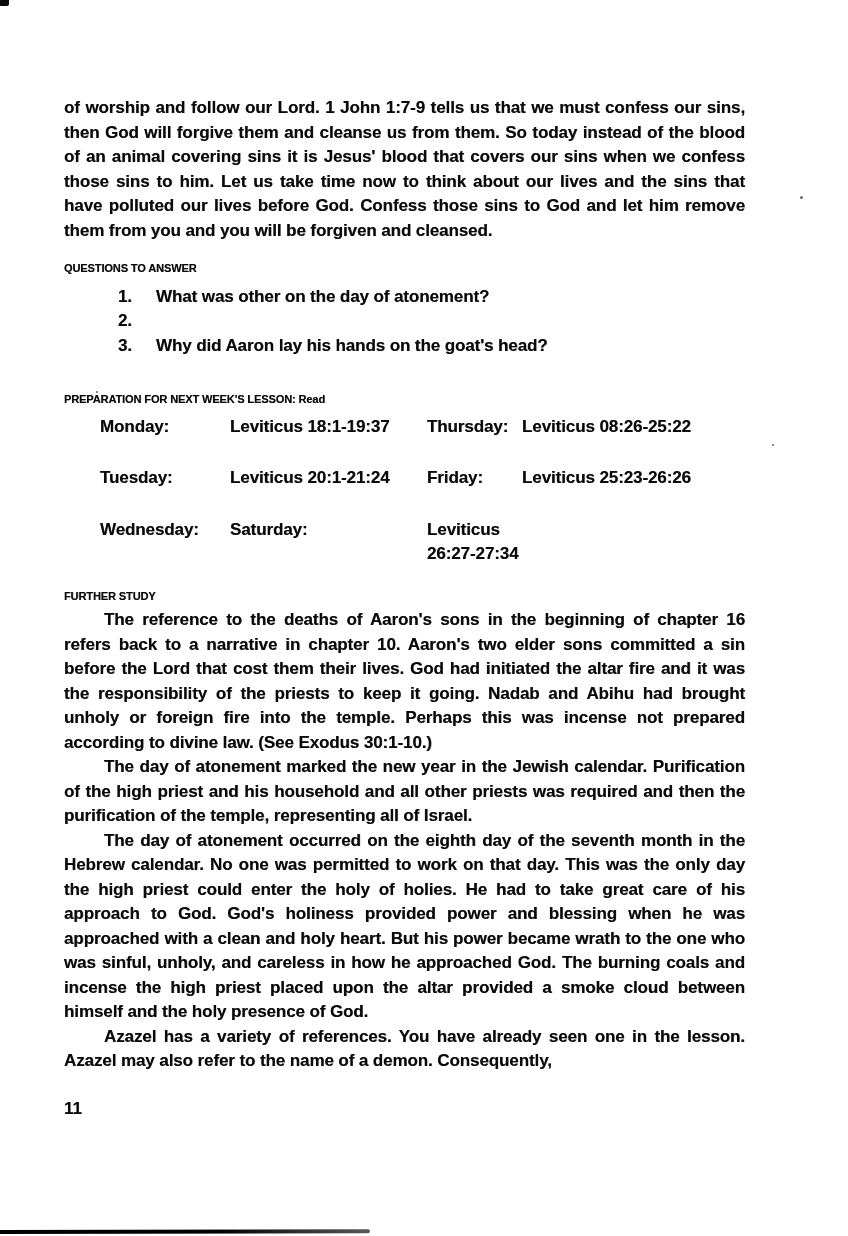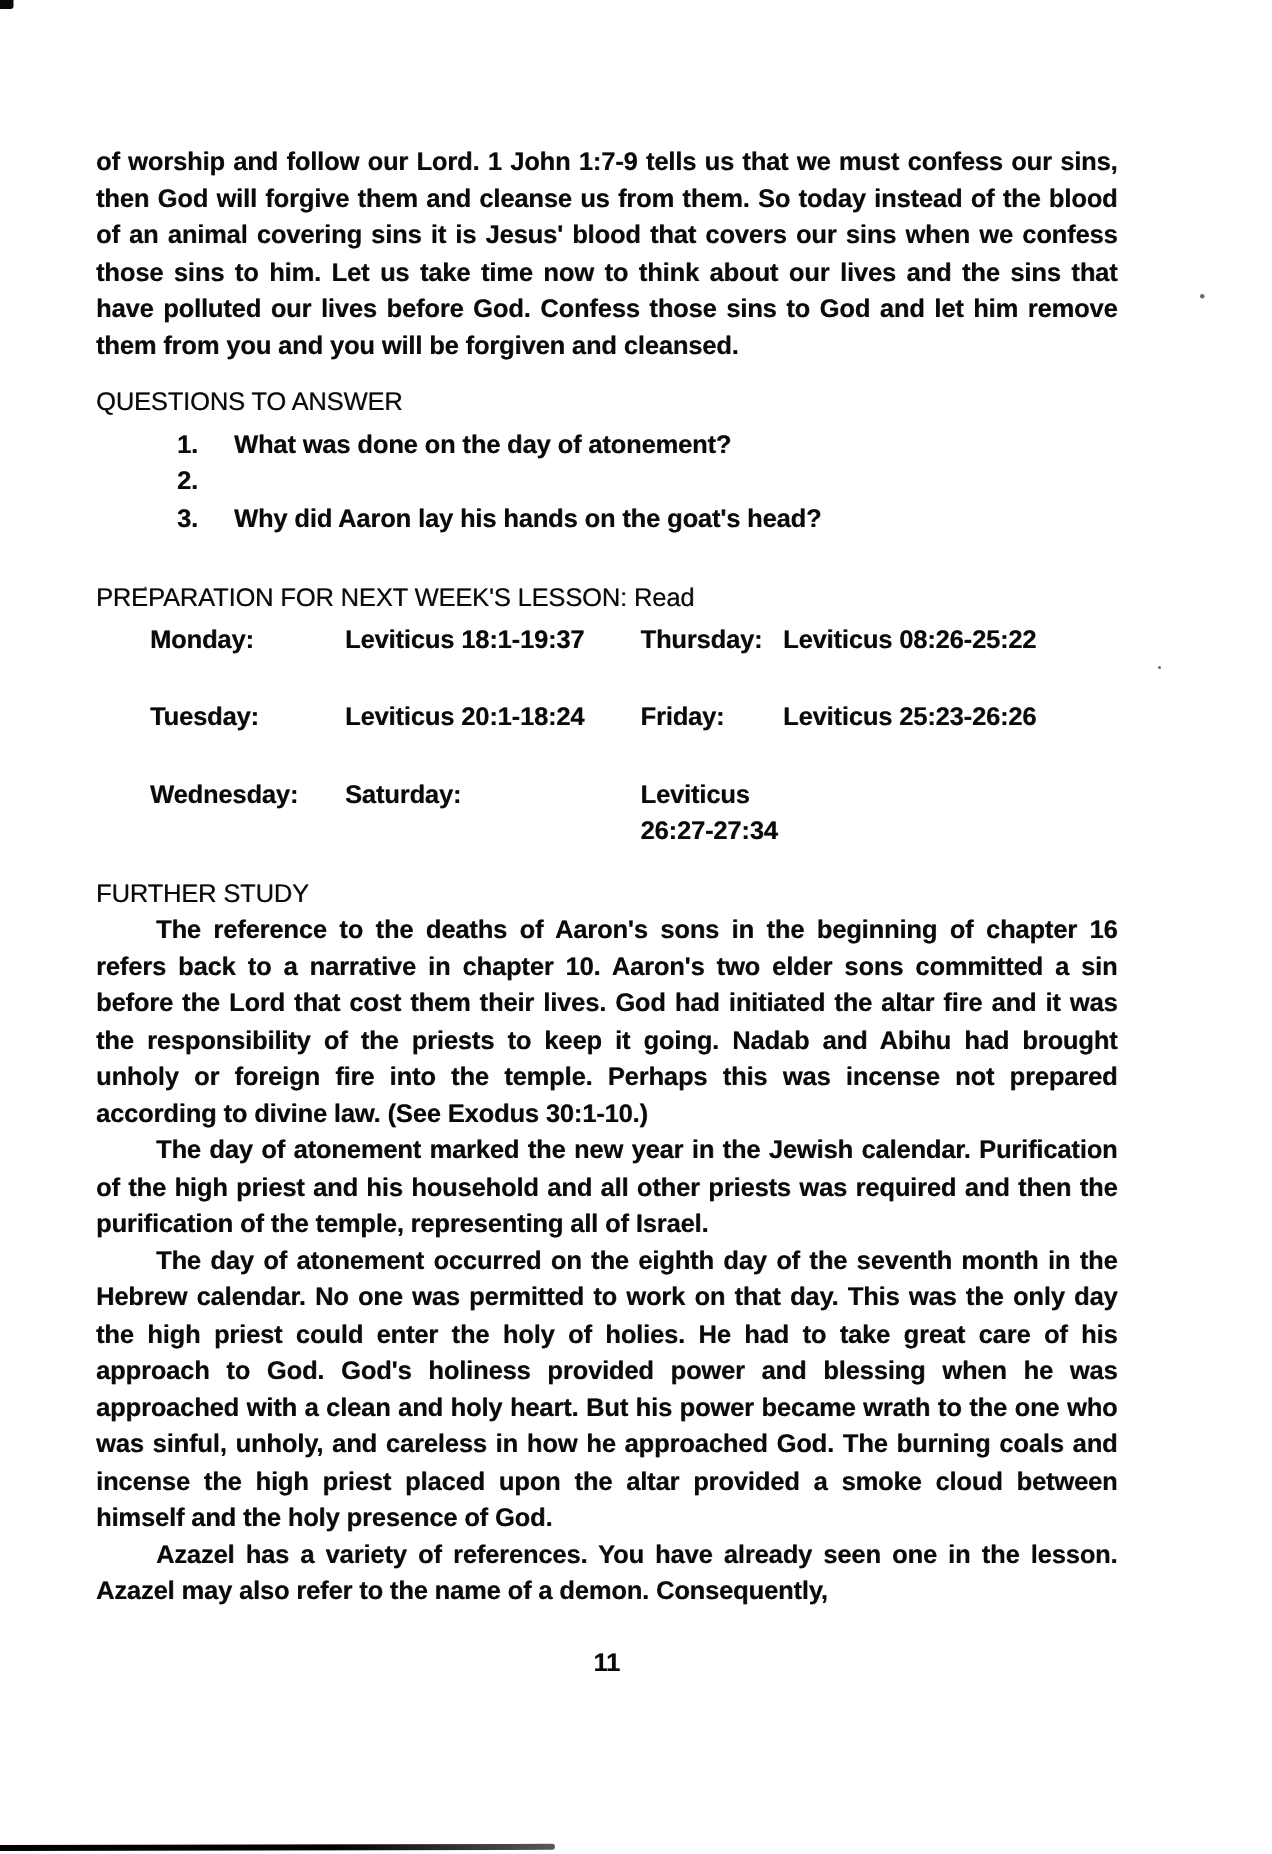--- a/index.html
+++ b/index.html
@@ -23,42 +23,42 @@
     font-size: 17px;
     line-height: 24.5px;
     letter-spacing: -0.1px;
   }
   .para {
     margin: 0;
     text-align: justify;
   }
   .para.indent { text-indent: 40px; }
   .heading {
-    font-size: 17px;
-    font-weight: normal;
+    font-size: 11px;
+    font-weight: bold;
     margin: 0;
     line-height: 24.5px;
   }
   .questions-heading { margin-top: 13px; }
   .questions { margin-top: 4px; }
   .q-row { display: flex; margin-left: 54px; }
   .q-num { width: 38px; flex: 0 0 38px; }
   .prep-heading { margin-top: 29px; }
   .schedule { margin-top: 3px; }
   .sched-row {
     display: grid;
     grid-template-columns: 130px 197px 95px 1fr;
     margin-left: 36px;
     margin-bottom: 27px;
   }
   .sched-row:last-child { margin-bottom: 0; }
   .further-study-heading { margin-top: 17px; text-align: left; }
   .page-number {
     margin-top: 23px;
-    text-align: center;
+    text-align: left;
     font-size: 17px;
   }
   
   .corner-mark-tl {
     position: absolute;
     left: 0; top: 0;
     width: 9px; height: 6px;
     background: #0a0a0a;
     border-radius: 0 0 2px 0;
   }
@@ -91,21 +91,21 @@
 
   <div class="content">
 
     <p class="para">of worship and follow our Lord. 1 John 1:7-9 tells us that we must confess our sins, then God will forgive them and cleanse us from them. So today instead of the blood of an animal covering sins it is Jesus' blood that covers our sins when we confess those sins to him. Let us take time now to think about our lives and the sins that have polluted our lives before God. Confess those sins to God and let him remove them from you and you will be forgiven and cleansed.</p>
 
     <h2 class="heading questions-heading">QUESTIONS TO ANSWER</h2>
 
     <div class="questions">
       <div class="q-row">
         <span class="q-num">1.</span>
-        <span class="q-text">What was done on the day of atonement?</span>
+        <span class="q-text">What was other on the day of atonement?</span>
       </div>
       <div class="q-row">
         <span class="q-num">2.</span>
       </div>
       <div class="q-row">
         <span class="q-num">3.</span>
         <span class="q-text">Why did Aaron lay his hands on the goat's head?</span>
       </div>
     </div>
 
@@ -113,21 +113,21 @@
 
     <div class="schedule">
       <div class="sched-row">
         <span class="day">Monday:</span>
         <span class="reading">Leviticus 18:1-19:37</span>
         <span class="day">Thursday:</span>
         <span class="reading">Leviticus 08:26-25:22</span>
       </div>
       <div class="sched-row">
         <span class="day">Tuesday:</span>
-        <span class="reading">Leviticus 20:1-18:24</span>
+        <span class="reading">Leviticus 20:1-21:24</span>
         <span class="day">Friday:</span>
         <span class="reading">Leviticus 25:23-26:26</span>
       </div>
       <div class="sched-row">
         <span class="day">Wednesday:</span>
         <span class="day">Saturday:</span>
         <span class="reading">Leviticus 26:27-27:34</span>
       </div>
     </div>
 

